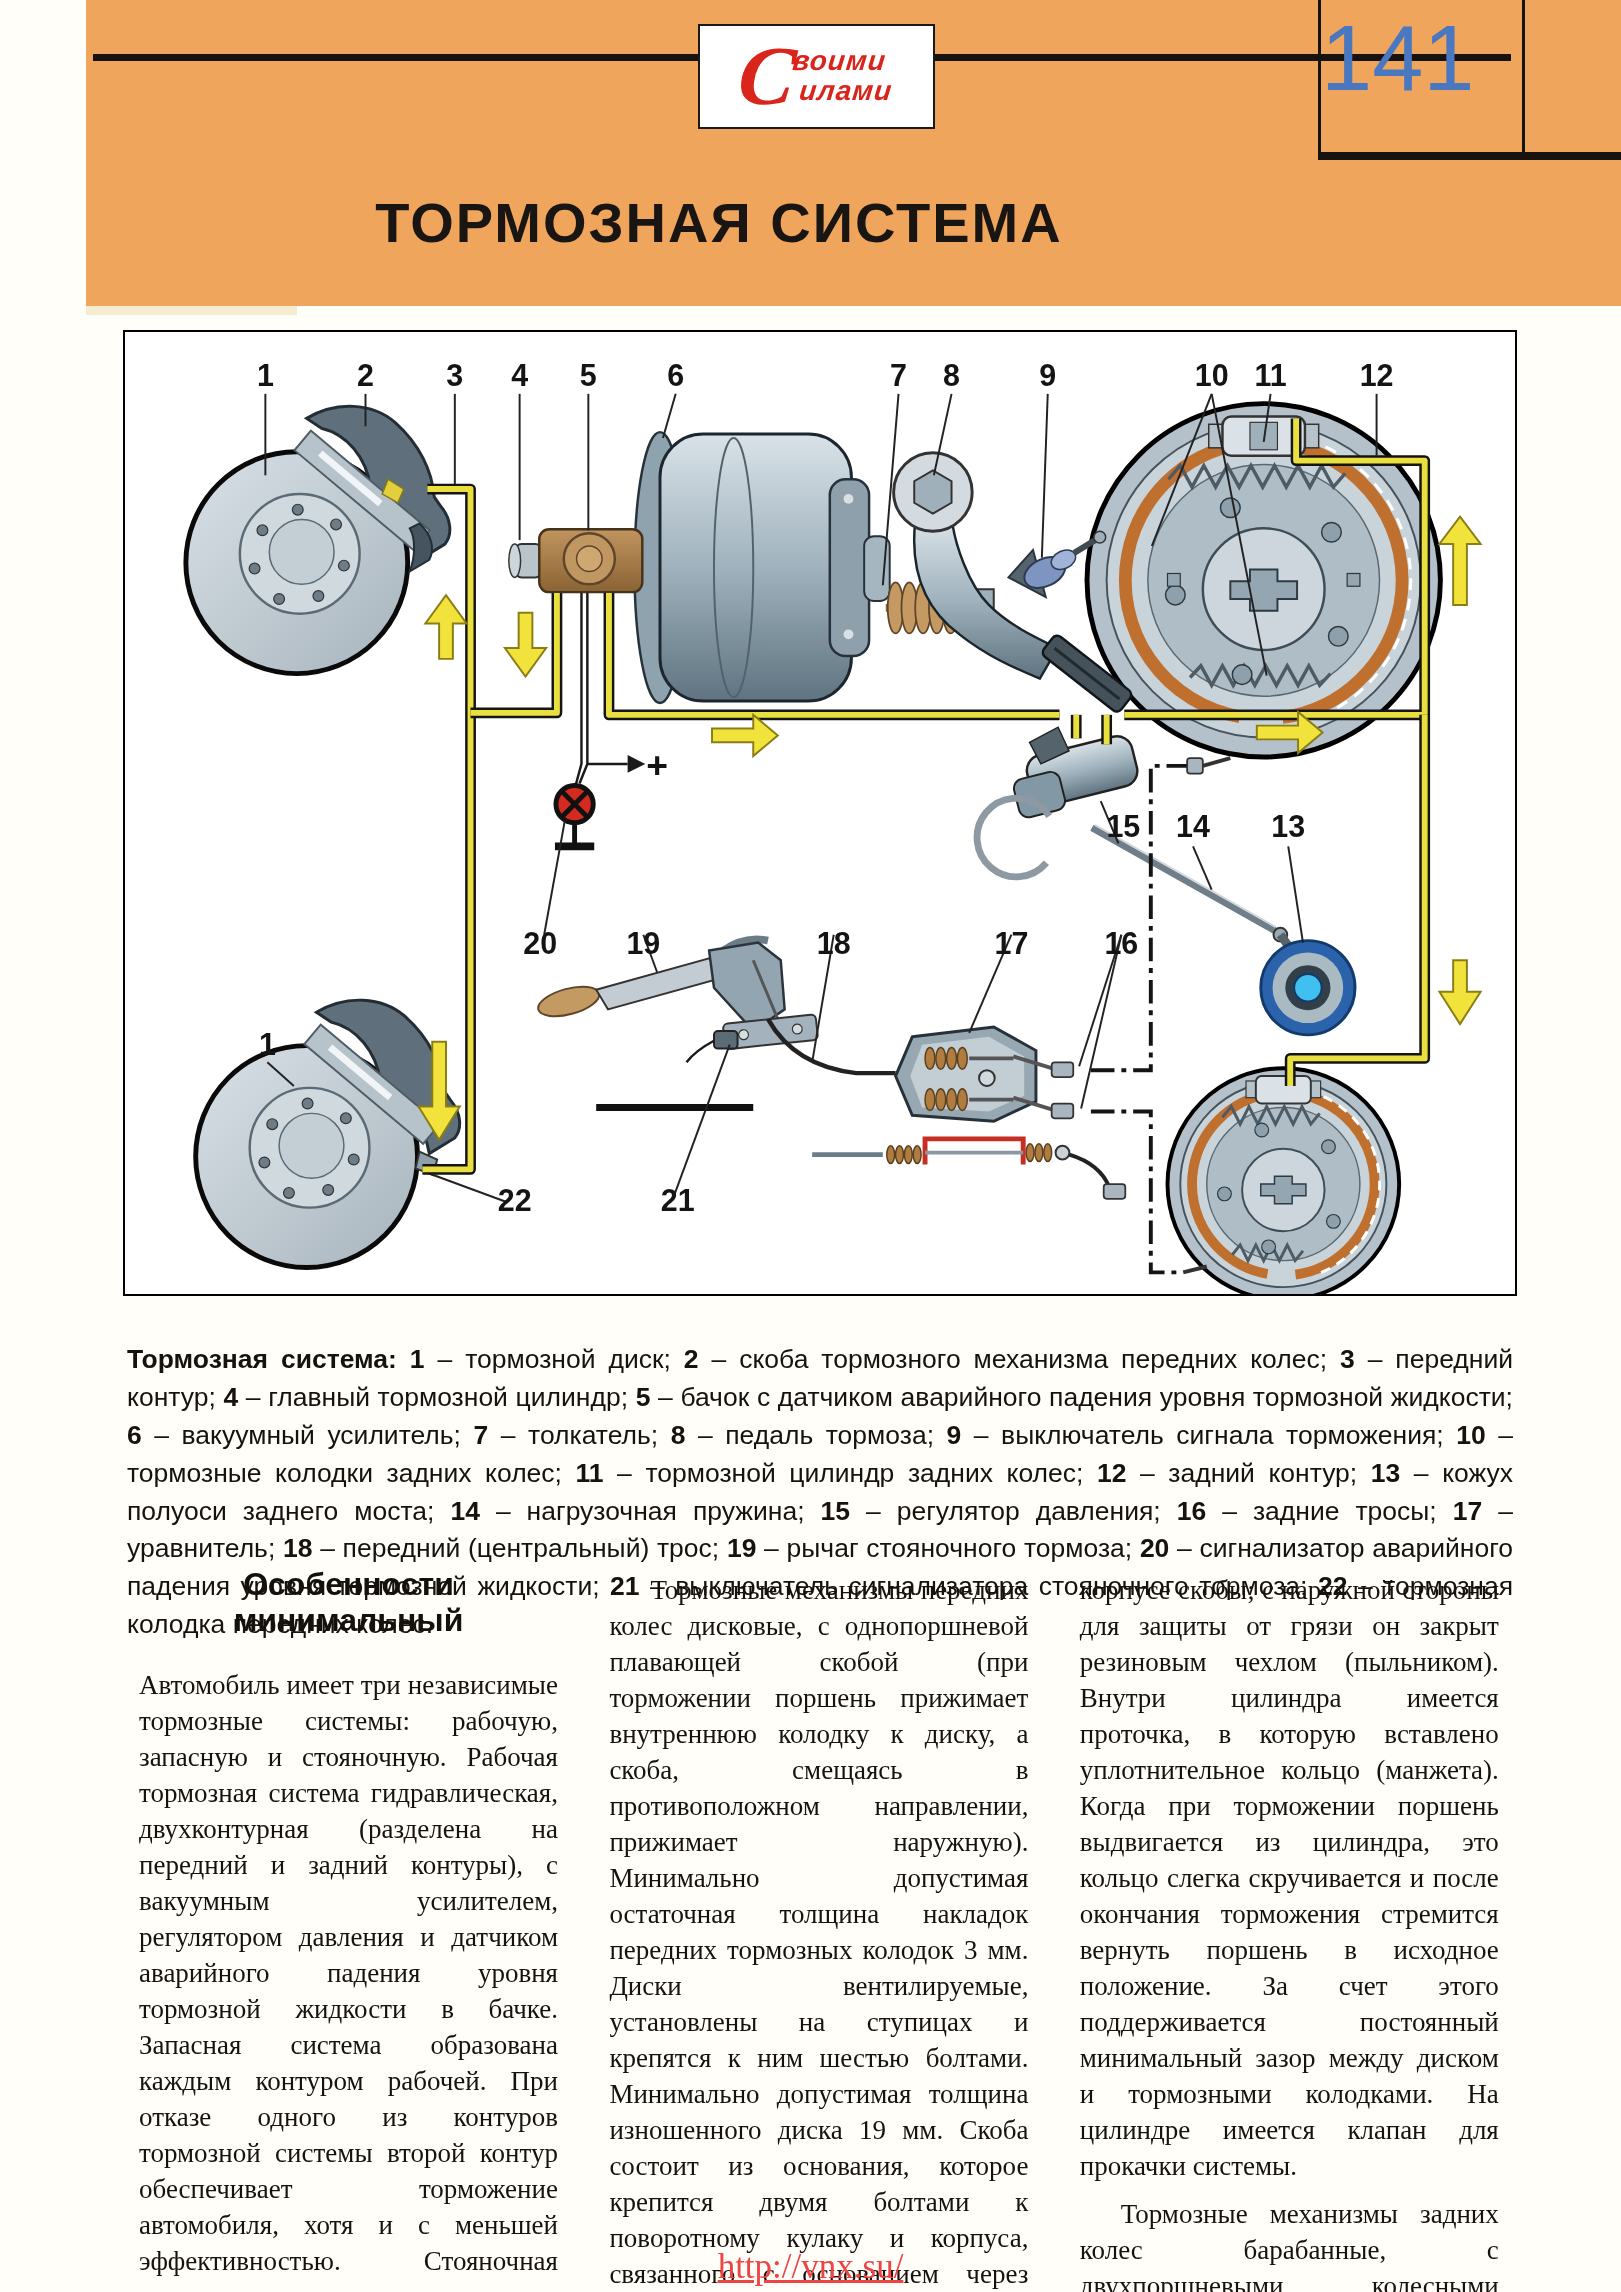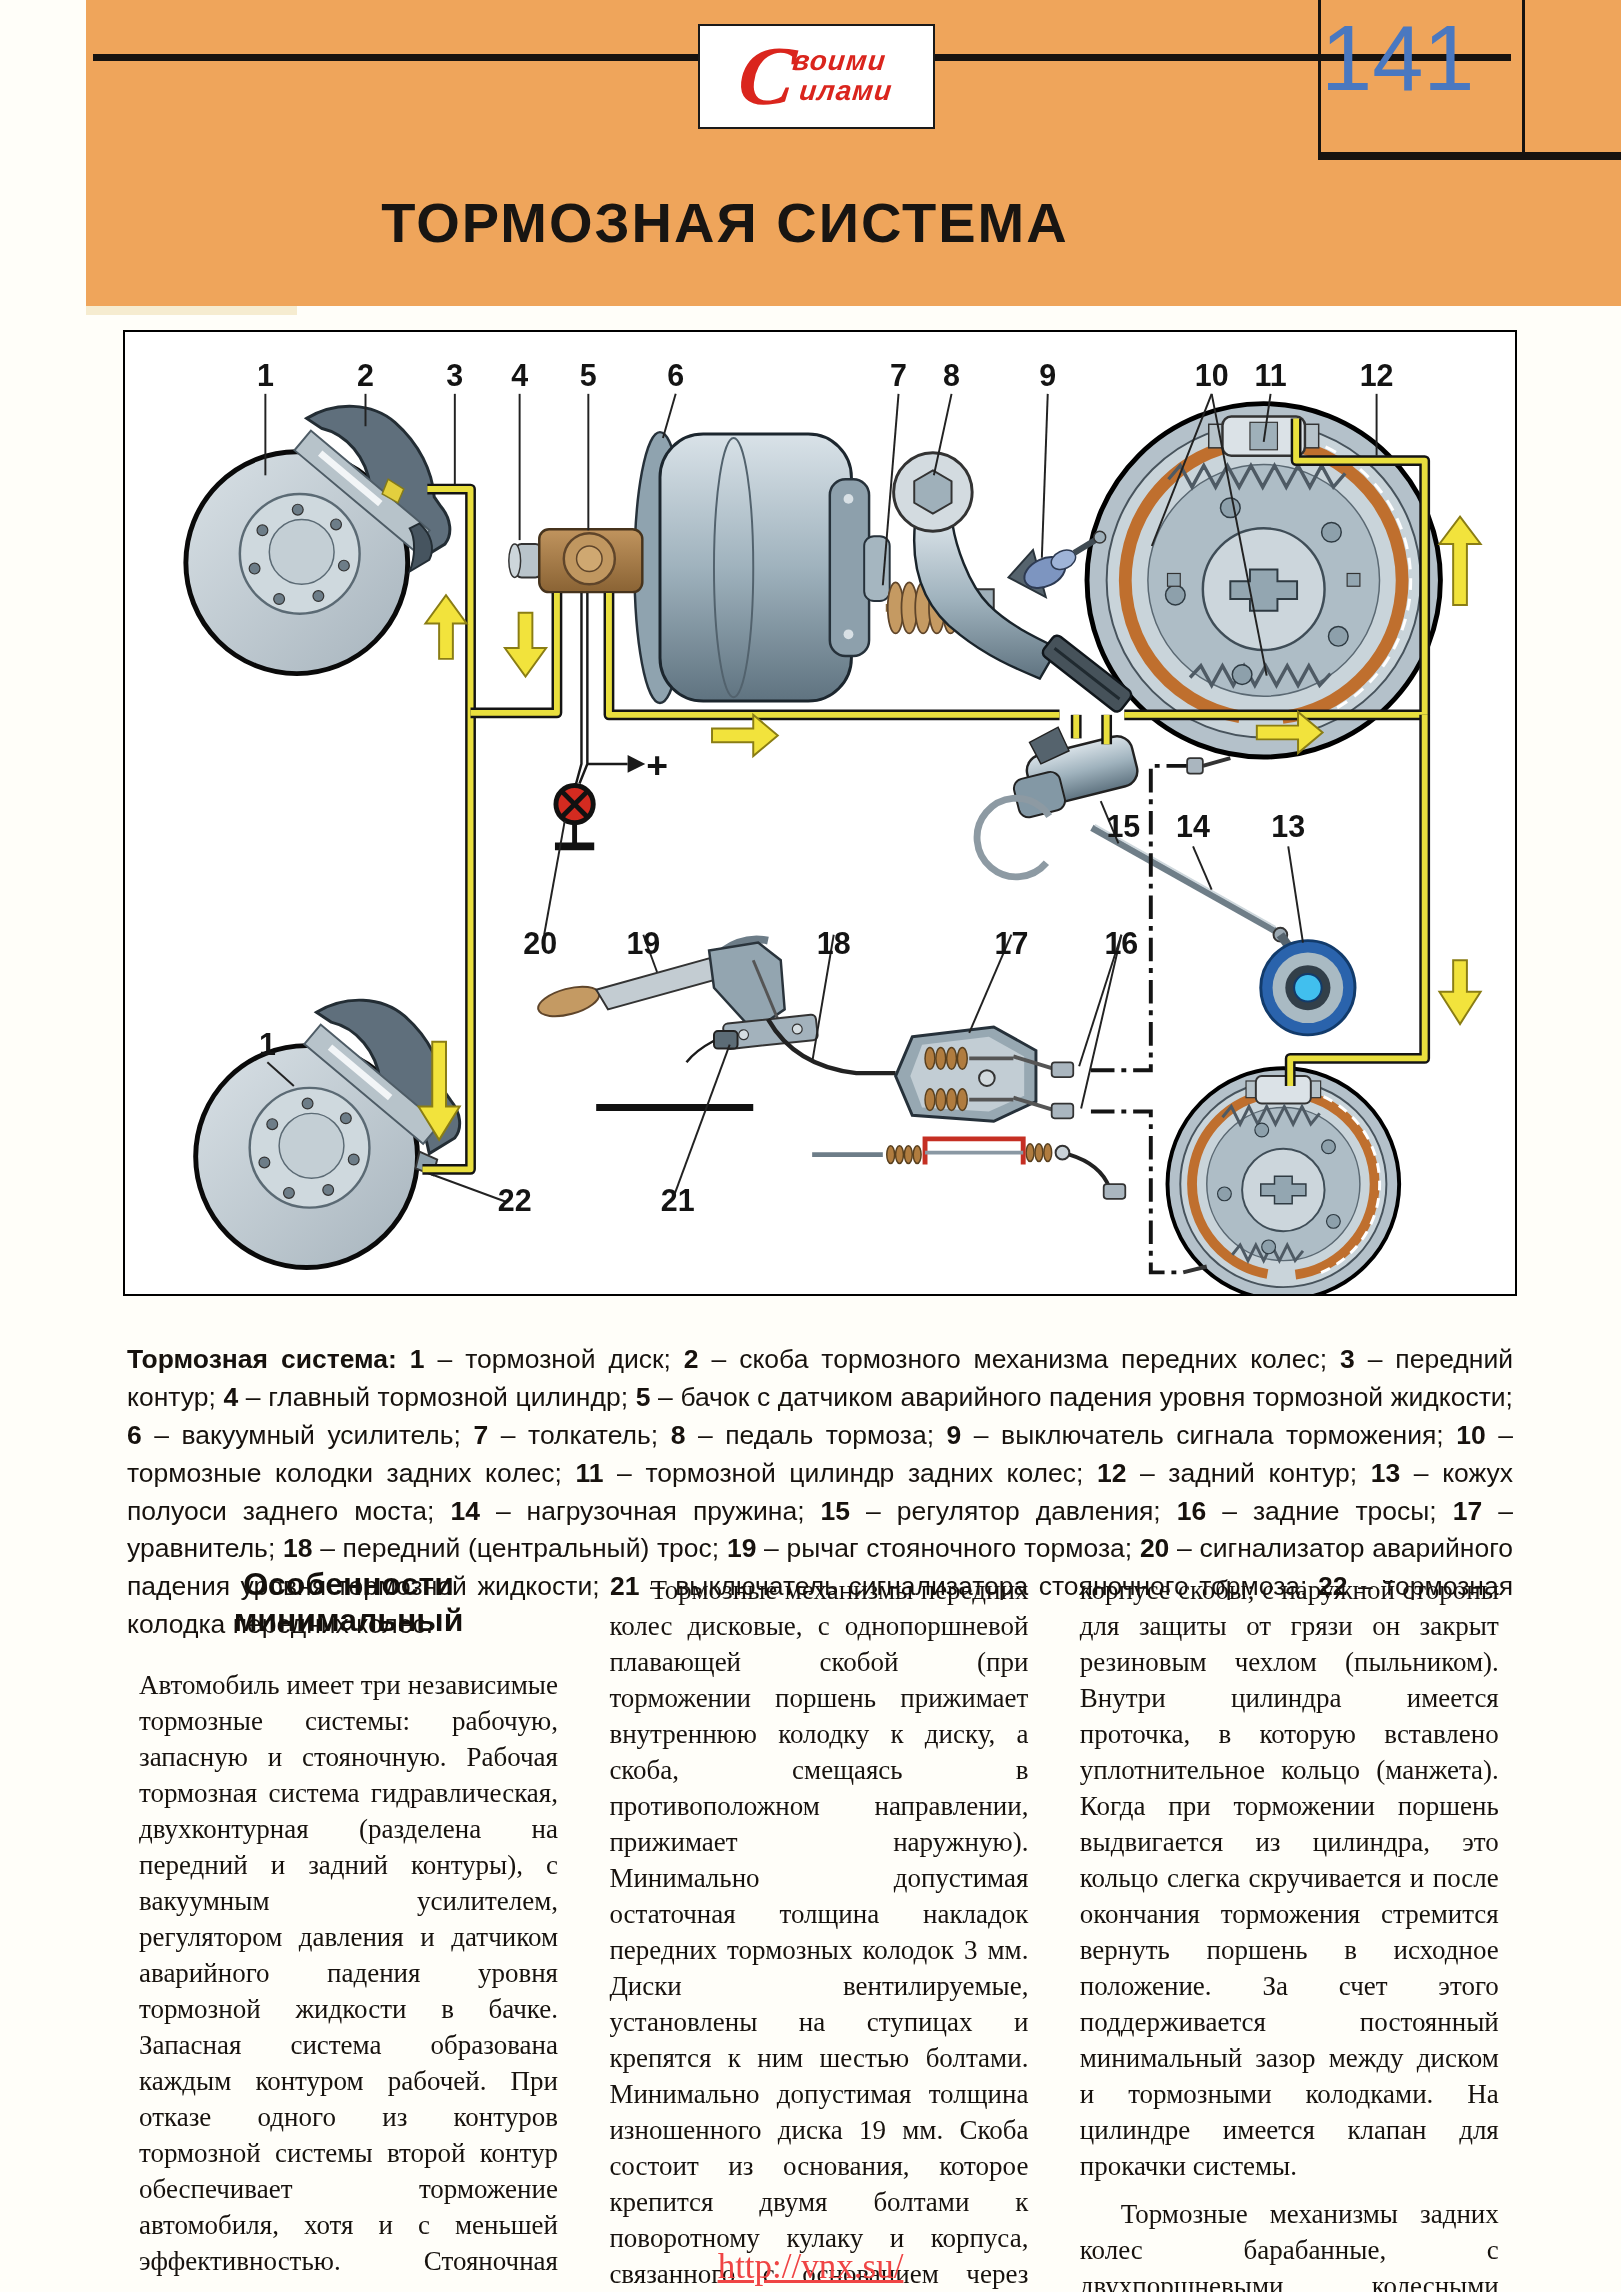--- a/index.html
+++ b/index.html
@@ -8,21 +8,21 @@
   .rule1{position:absolute;left:93px;top:54px;width:1418px;height:6.9px;background:#171310;}
   .rule2{position:absolute;left:1318px;top:152px;width:303px;height:7.8px;background:#171310;}
   .vline{position:absolute;top:0;width:2.9px;height:157px;background:#171310;}
   .logo-box{position:absolute;left:698px;top:23.5px;width:233px;height:101px;background:#fff;border:2px solid #1a1a1a;display:flex;align-items:center;justify-content:center;overflow:hidden;}
   .logo-inner{display:flex;align-items:center;transform:skewX(-6deg);}
   .logo-c{font-family:"Liberation Serif",serif;font-weight:bold;font-style:italic;font-size:84px;color:#da251d;line-height:0.9;margin-right:-3.9px;}
   .logo-words{display:flex;flex-direction:column;}
   .logo-words span{font-family:"Liberation Sans",sans-serif;font-weight:bold;font-style:italic;font-size:28px;color:#da251d;letter-spacing:1px;line-height:1.05;}
   .logo-words span:nth-child(2){margin-left:9.8px;}
   .page-num{position:absolute;left:1321px;top:5.9px;width:201px;text-align:left;font-size:92px;font-weight:normal;color:#4a78c0;}
-  .title{position:absolute;left:86px;top:190px;width:1278px;text-align:center;font-size:56px;font-weight:bold;color:#181512;letter-spacing:2px;}
+  .title{position:absolute;left:80px;top:190px;width:1278px;text-align:center;font-size:56px;font-weight:bold;color:#181512;letter-spacing:2px;}
   .cream{position:absolute;left:86px;top:306px;width:211px;height:8.8px;background:#f6ecd0;}
   .frame{position:absolute;left:123px;top:330px;width:1394px;height:966px;border:2.9px solid #000;background:#fff;box-sizing:border-box;}
   .frame svg{display:block;width:100%;height:100%;}
   .caption{position:absolute;left:127px;top:1313px;width:1386px;font-size:26.5px;line-height:1.43;text-align:justify;color:#17120e;margin-top:28px;}
   .cols{position:absolute;left:127px;top:1560px;width:1386px;display:flex;gap:27.4px;}
   .col{width:443px;font-family:"Liberation Serif",serif;font-size:27px;line-height:36px;text-align:justify;color:#17120e;}
   .col h2{font-family:"Liberation Sans",sans-serif;font-size:32px;font-weight:bold;text-align:center;margin:5.9px 0 29px 0;color:#14100c;}
   .col p{margin:12px;}
   .col p.ind{text-indent:41px;}
   .footer{position:absolute;left:0;top:2247px;width:1621px;text-align:center;}

